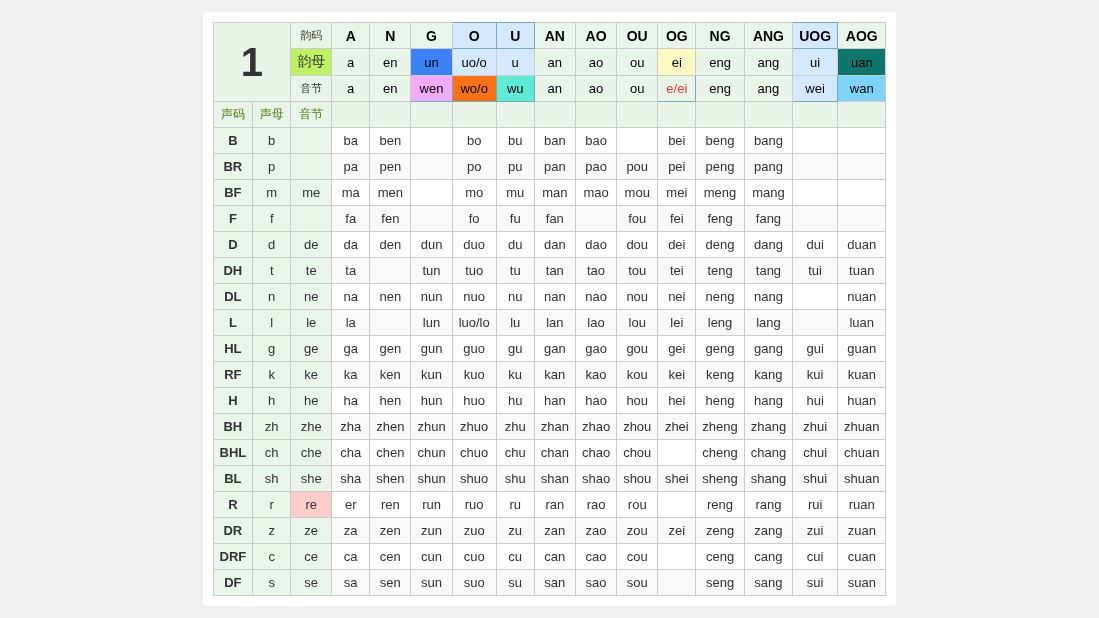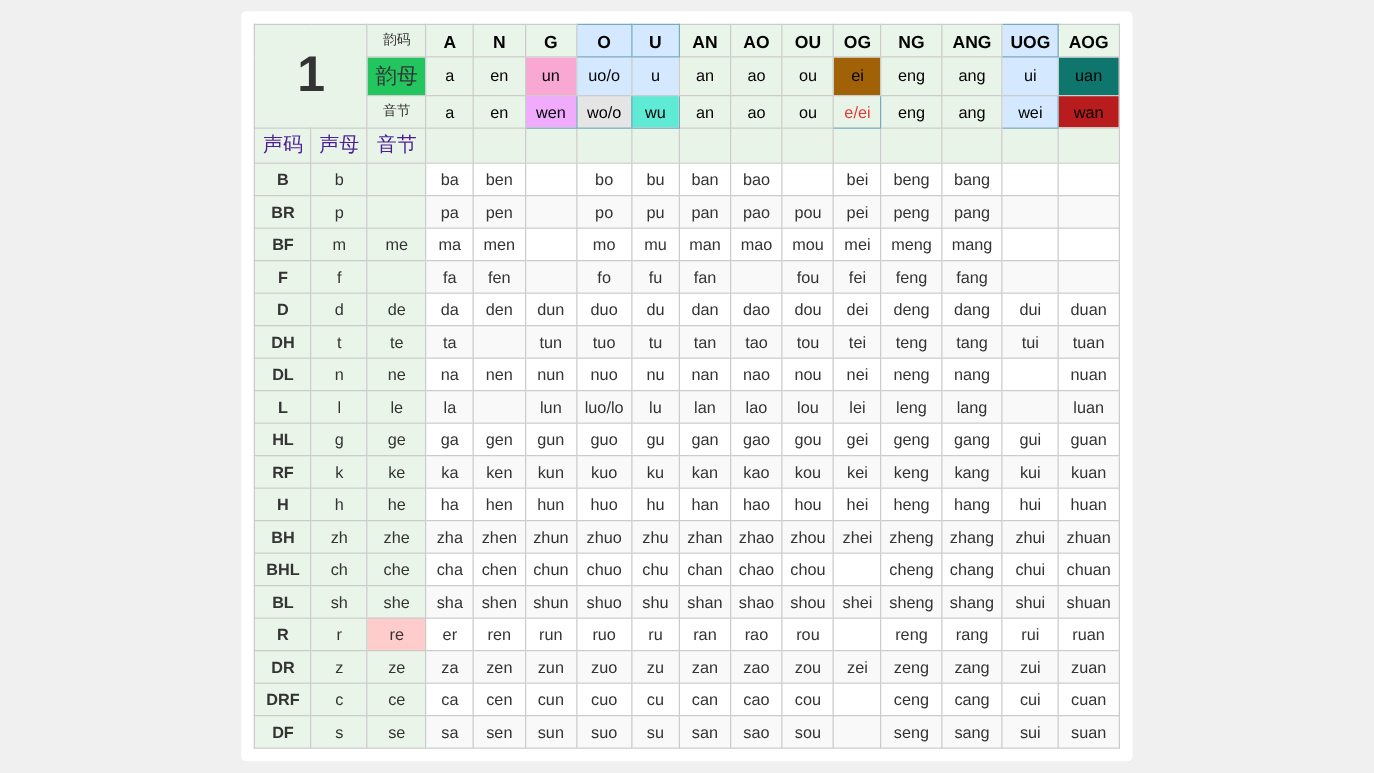--- a/index.html
+++ b/index.html
@@ -43,22 +43,22 @@
       line-height: 1.4;
     }
     .col-header-bold {
       background: #e8f5e8;
       font-weight: bold;
       font-size: 14px;
     }
     
     .label-row td {
       background: #e8f5e8;
-      font-size: 16px;
-      color: #4c1d95;
+      font-size: 12px;
+      color: #4d7c0f;
     }
     
     .data-row td {
       background: white;
       color: #333;
     }
     .data-row:nth-child(even) td {
       background: #f9f9f9;
     }
     
@@ -94,50 +94,50 @@
       <td class="col-header-bold">AN</td>
       <td class="col-header-bold">AO</td>
       <td class="col-header-bold">OU</td>
       <td class="col-header-bold">OG</td>
       <td class="col-header-bold">NG</td>
       <td class="col-header-bold">ANG</td>
       <td class="col-header-bold cell-highlight">UOG</td>
       <td class="col-header-bold">AOG</td>
     </tr>
     <tr>
-      <td class="yun-header" style="background:#22c55e;font-size:17px;">韵母</td>
+      <td class="yun-header" style="background:#bef264;font-size:14px;">韵母</td>
       <td style="background:#e8f4e8;">a</td>
       <td style="background:#e8f4e8;">en</td>
-      <td style="background:#f9a8d4;">un</td>
+      <td style="background:#3b82f6;">un</td>
       <td style="background:#d4e8ff;">uo/o</td>
       <td style="background:#d4e8ff;">u</td>
       <td style="background:#e8f4e8;">an</td>
       <td style="background:#e8f4e8;">ao</td>
       <td style="background:#e8f4e8;">ou</td>
-      <td style="background:#a16207;">ei</td>
+      <td style="background:#fef9c3;">ei</td>
       <td style="background:#e8f4e8;">eng</td>
       <td style="background:#e8f4e8;">ang</td>
       <td style="background:#d4e8ff;">ui</td>
       <td style="background:#0f766e;">uan</td>
     </tr>
     <tr>
       <td class="yun-header" style="background:#e8f4e8;font-size:11px;">音节</td>
       <td style="background:#e8f4e8;">a</td>
       <td style="background:#e8f4e8;">en</td>
       <td style="background:#f0abfc;border:1.5px solid #7ab;">wen</td>
-      <td style="background:#e5e5e5;border:1.5px solid #7ab;">wo/o</td>
+      <td style="background:#f97316;border:1.5px solid #7ab;">wo/o</td>
       <td style="background:#5eead4;border:1.5px solid #7ab;">wu</td>
       <td style="background:#e8f4e8;">an</td>
       <td style="background:#e8f4e8;">ao</td>
       <td style="background:#e8f4e8;">ou</td>
       <td class="red" style="background:#e8f4e8;border:1.5px solid #7ab;">e/ei</td>
       <td style="background:#e8f4e8;">eng</td>
       <td style="background:#e8f4e8;">ang</td>
       <td style="background:#d4e8ff;border:1.5px solid #7ab;text-align:center;">wei</td>
-      <td style="background:#b91c1c;">wan</td>
+      <td style="background:#7dd3fc;">wan</td>
     </tr>
 
     <tr class="label-row">
       <td style="background:#e8f4e8;">声码</td>
       <td style="background:#e8f4e8;">声母</td>
       <td style="background:#e8f4e8;">音节</td>
       <td style="background:#e8f4e8;"></td>
       <td style="background:#e8f4e8;"></td>
       <td style="background:#e8f4e8;"></td>
       <td style="background:#e8f4e8;"></td>

